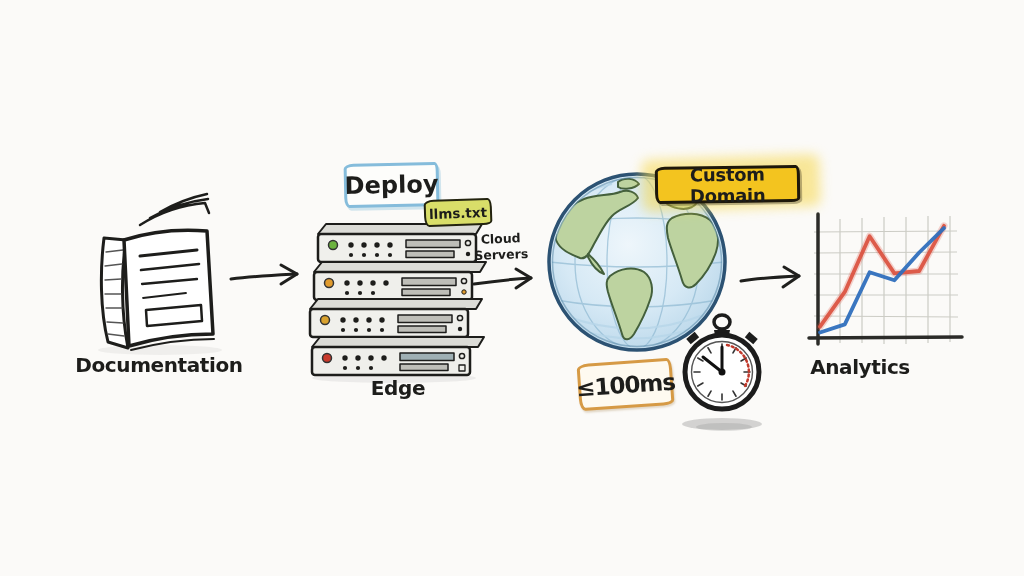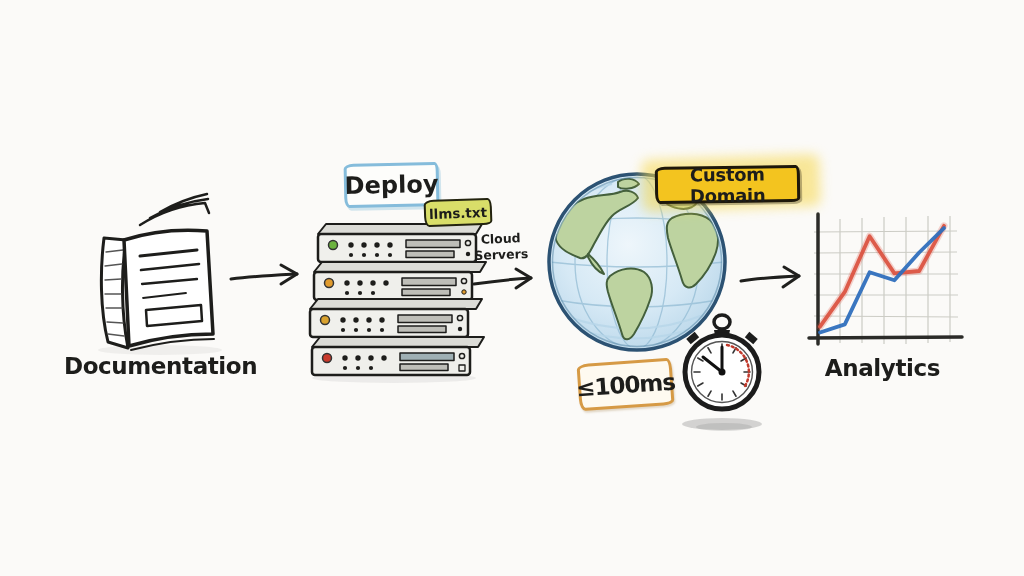--- a/index.html
+++ b/index.html
@@ -1,21 +1,21 @@
 <!DOCTYPE html>
 <html><head>
 <meta charset="utf-8">
 <style>
   * { margin:0; padding:0; box-sizing:border-box; }
   html,body { background:#e9e9e7; }
   .canvas { position:relative; width:1024px; height:576px; background:#fbfaf8; overflow:hidden;
             font-family:"DejaVu Sans", sans-serif; }
   .abs { position:absolute; }
   .hand { font-weight:700; color:#1d1d1b; }
-  .label { font-size:23px; text-align:right; letter-spacing:-0.4px; }
+  .label { font-size:20px; text-align:center; letter-spacing:-0.4px; }
   .tag { display:flex; align-items:center; justify-content:center; text-align:center;
          border-radius: 10px 4px 9px 5px / 5px 9px 4px 10px; }
   .deploy { background:#fdfdfb; border:3px solid #85bcdb; transform:rotate(-1.2deg);
             box-shadow:2px 3px 0 rgba(133,188,219,.35); font-size:24px; }
   .llms { background:#d9de69; border:2.5px solid #23230f; transform:rotate(-2deg); font-size:13.5px; }
   .domain { background:#f3c41f; border:3px solid #1e180a; transform:rotate(-0.8deg);
             box-shadow:2px 2px 0 rgba(30,24,10,.3); font-size:18px; letter-spacing:-0.3px; }
   .smear { background:#f6d74a; filter:blur(6px); opacity:.55; transform:rotate(-2deg); border-radius:8px; }
   .latency { background:#fefaf0; border:3px solid #d69a45; transform:rotate(-4deg); font-size:23px;
              letter-spacing:-1px; border-radius: 12px 5px 11px 6px / 6px 11px 5px 12px;
@@ -220,20 +220,21 @@
       <path d="M809 338 L962 337"></path>
     </g>
     <polyline fill="none" stroke-width="7" opacity="0.25" stroke-linejoin="round" stroke-linecap="round" points="820.0,326.7 844.8,291.9 869.6,236.2 894.4,273.4 919.2,271.0 944.0,225.8" stroke="#db5442"></polyline>
     <polyline fill="none" stroke-width="3.8" opacity="0.95" stroke-linejoin="round" stroke-linecap="round" points="820.0,326.7 844.8,291.9 869.6,236.2 894.4,273.4 919.2,271.0 944.0,225.8" stroke="#db5442"></polyline>
     <polyline fill="none" stroke-width="3.8" opacity="0.95" stroke-linejoin="round" stroke-linecap="round" points="820.0,332.5 844.8,324.4 869.6,272.2 894.4,280.3 919.2,252.5 944.0,228.1" stroke="#2f6fbd"></polyline>
   </g>
 </svg>
 
 <div class="abs label hand" style="left:64px; top:353px; width:190px;">Documentation</div>
 
+<div class="abs label hand" style="left:346px; top:376px; width:104px;">Edge</div>
 
 <div class="abs label hand" style="left:780px; top:355px; width:160px;">Analytics</div>
 
 <div class="abs tag hand deploy" style="left:344px; top:163px; width:95px; height:44px;">Deploy</div>
 
 <div class="abs tag hand llms" style="left:424px; top:199px; width:68px; height:27px;">llms.txt</div>
 
 <div class="abs smear" style="left:642px; top:157px; width:178px; height:52px;"></div>
 <div class="abs tag hand domain" style="left:655px; top:166px; width:145px; height:37px;">Custom Domain</div>
 

